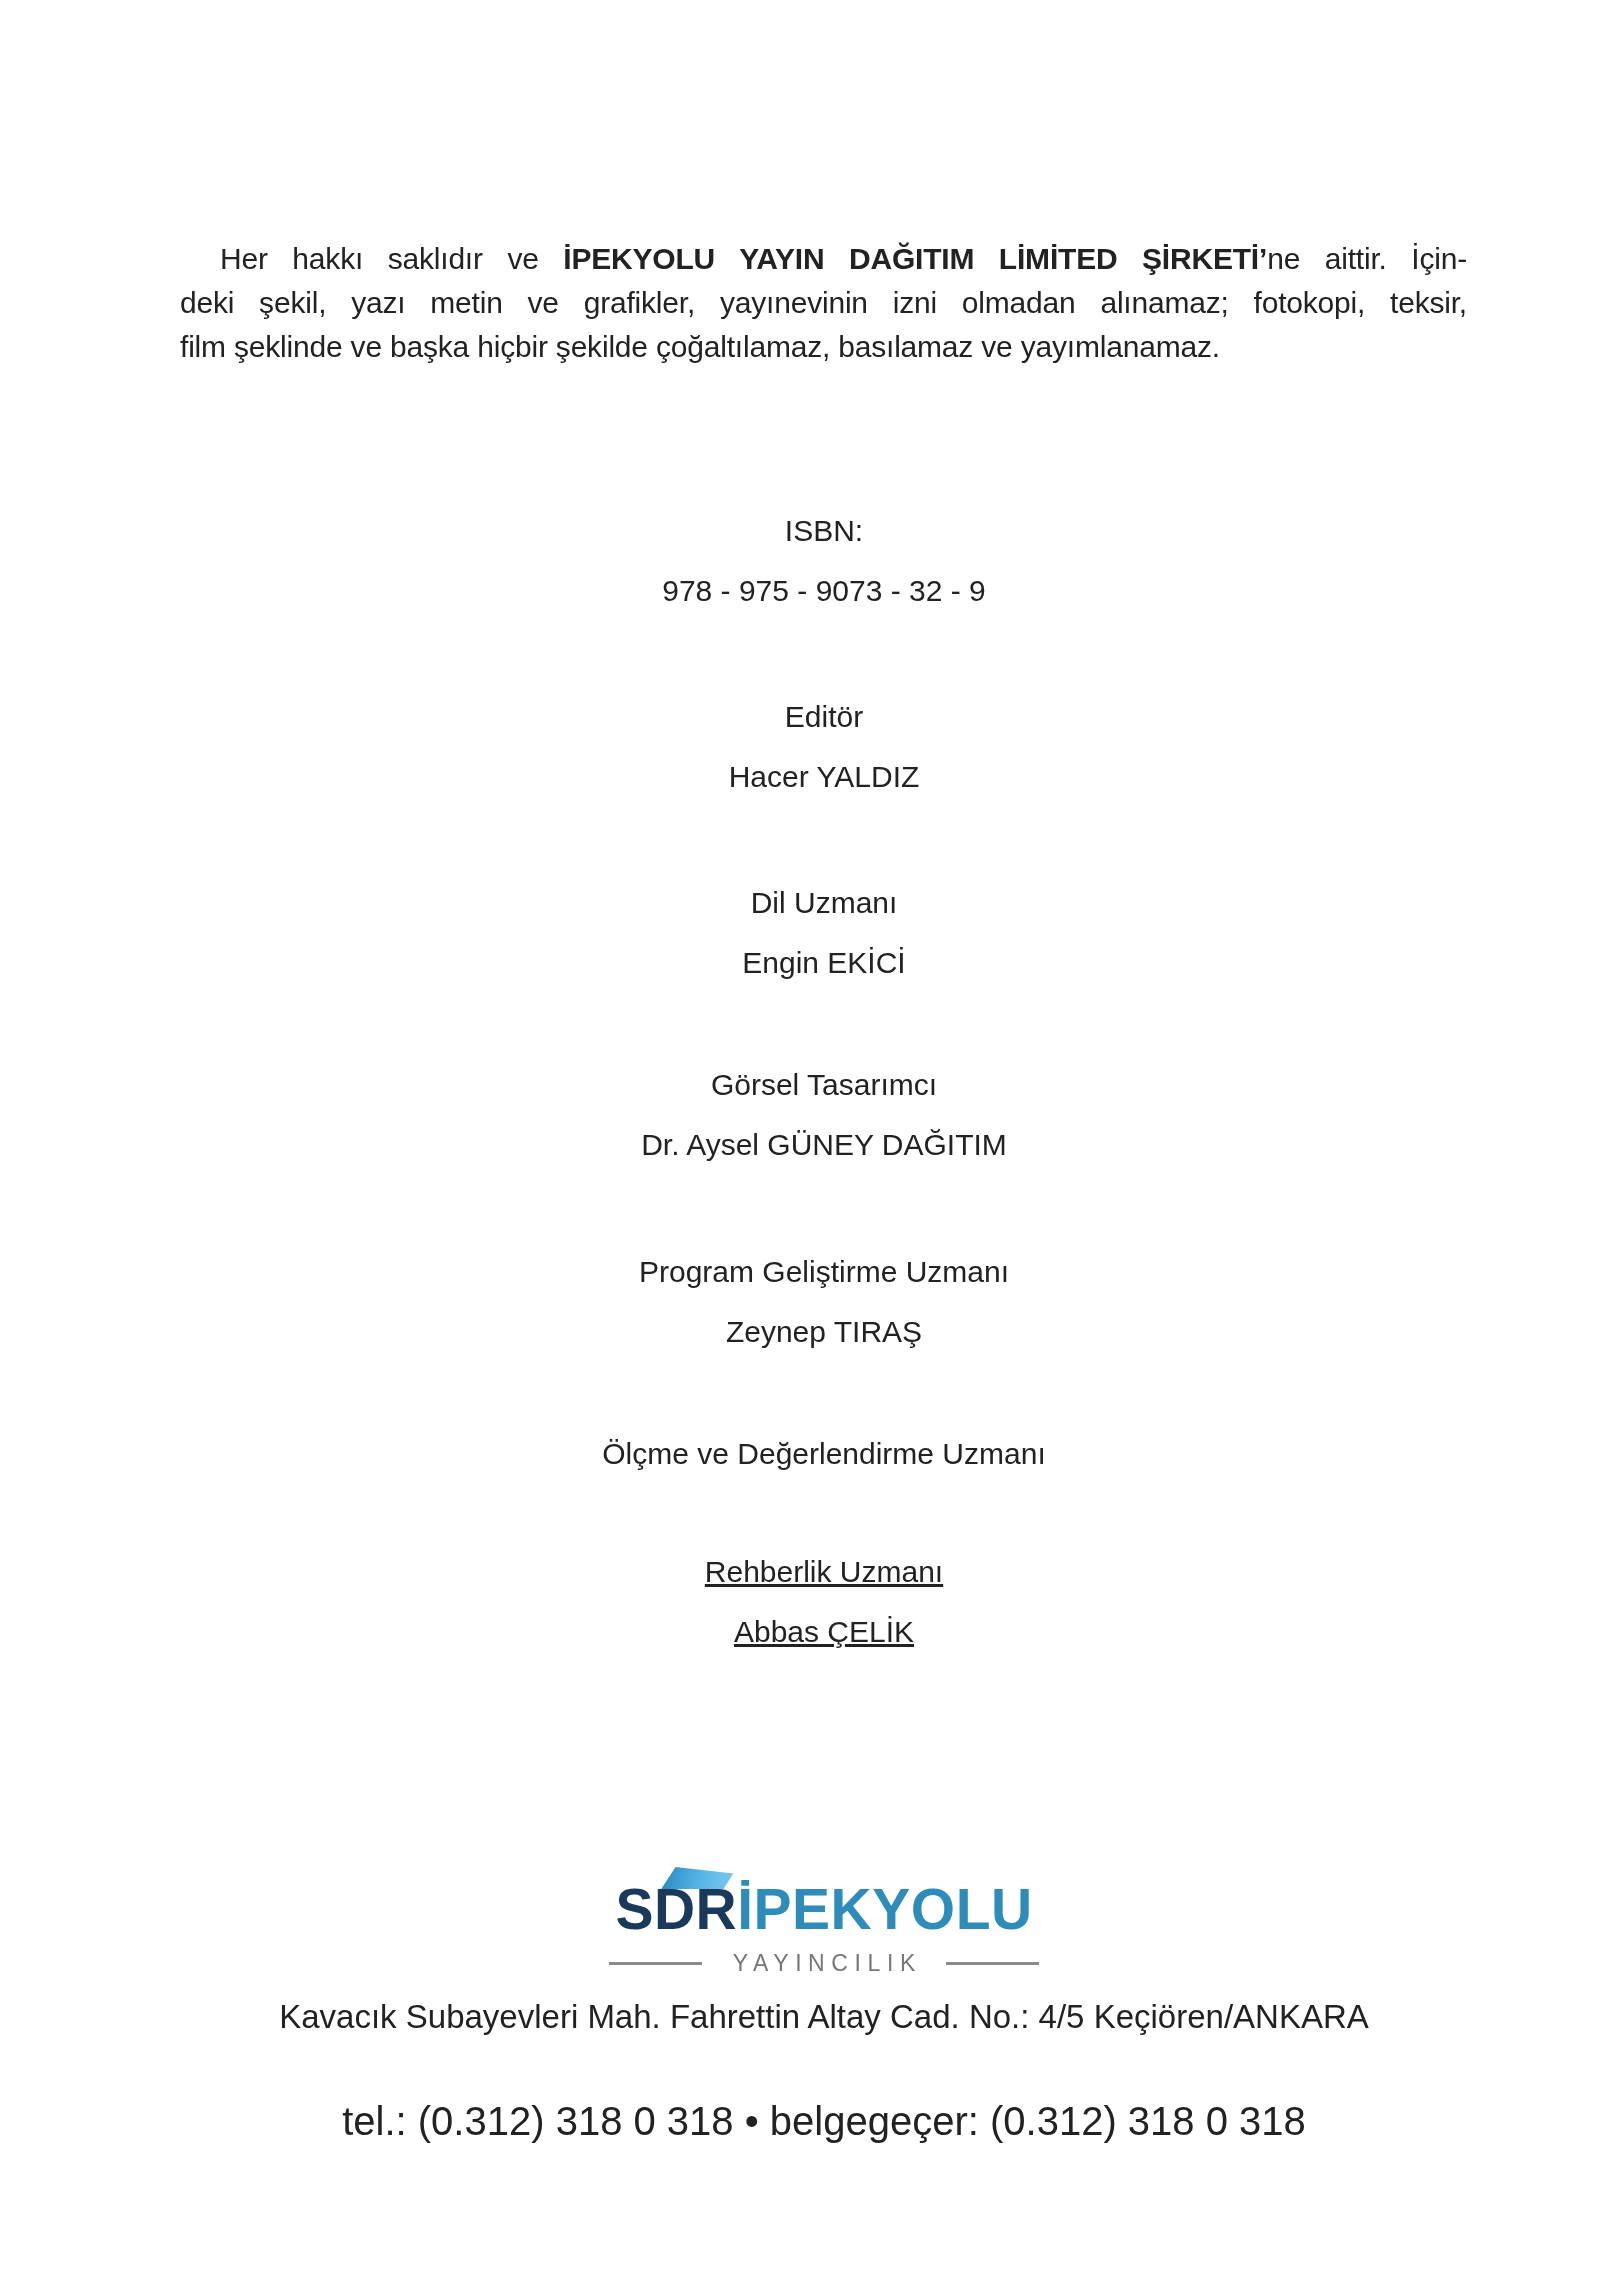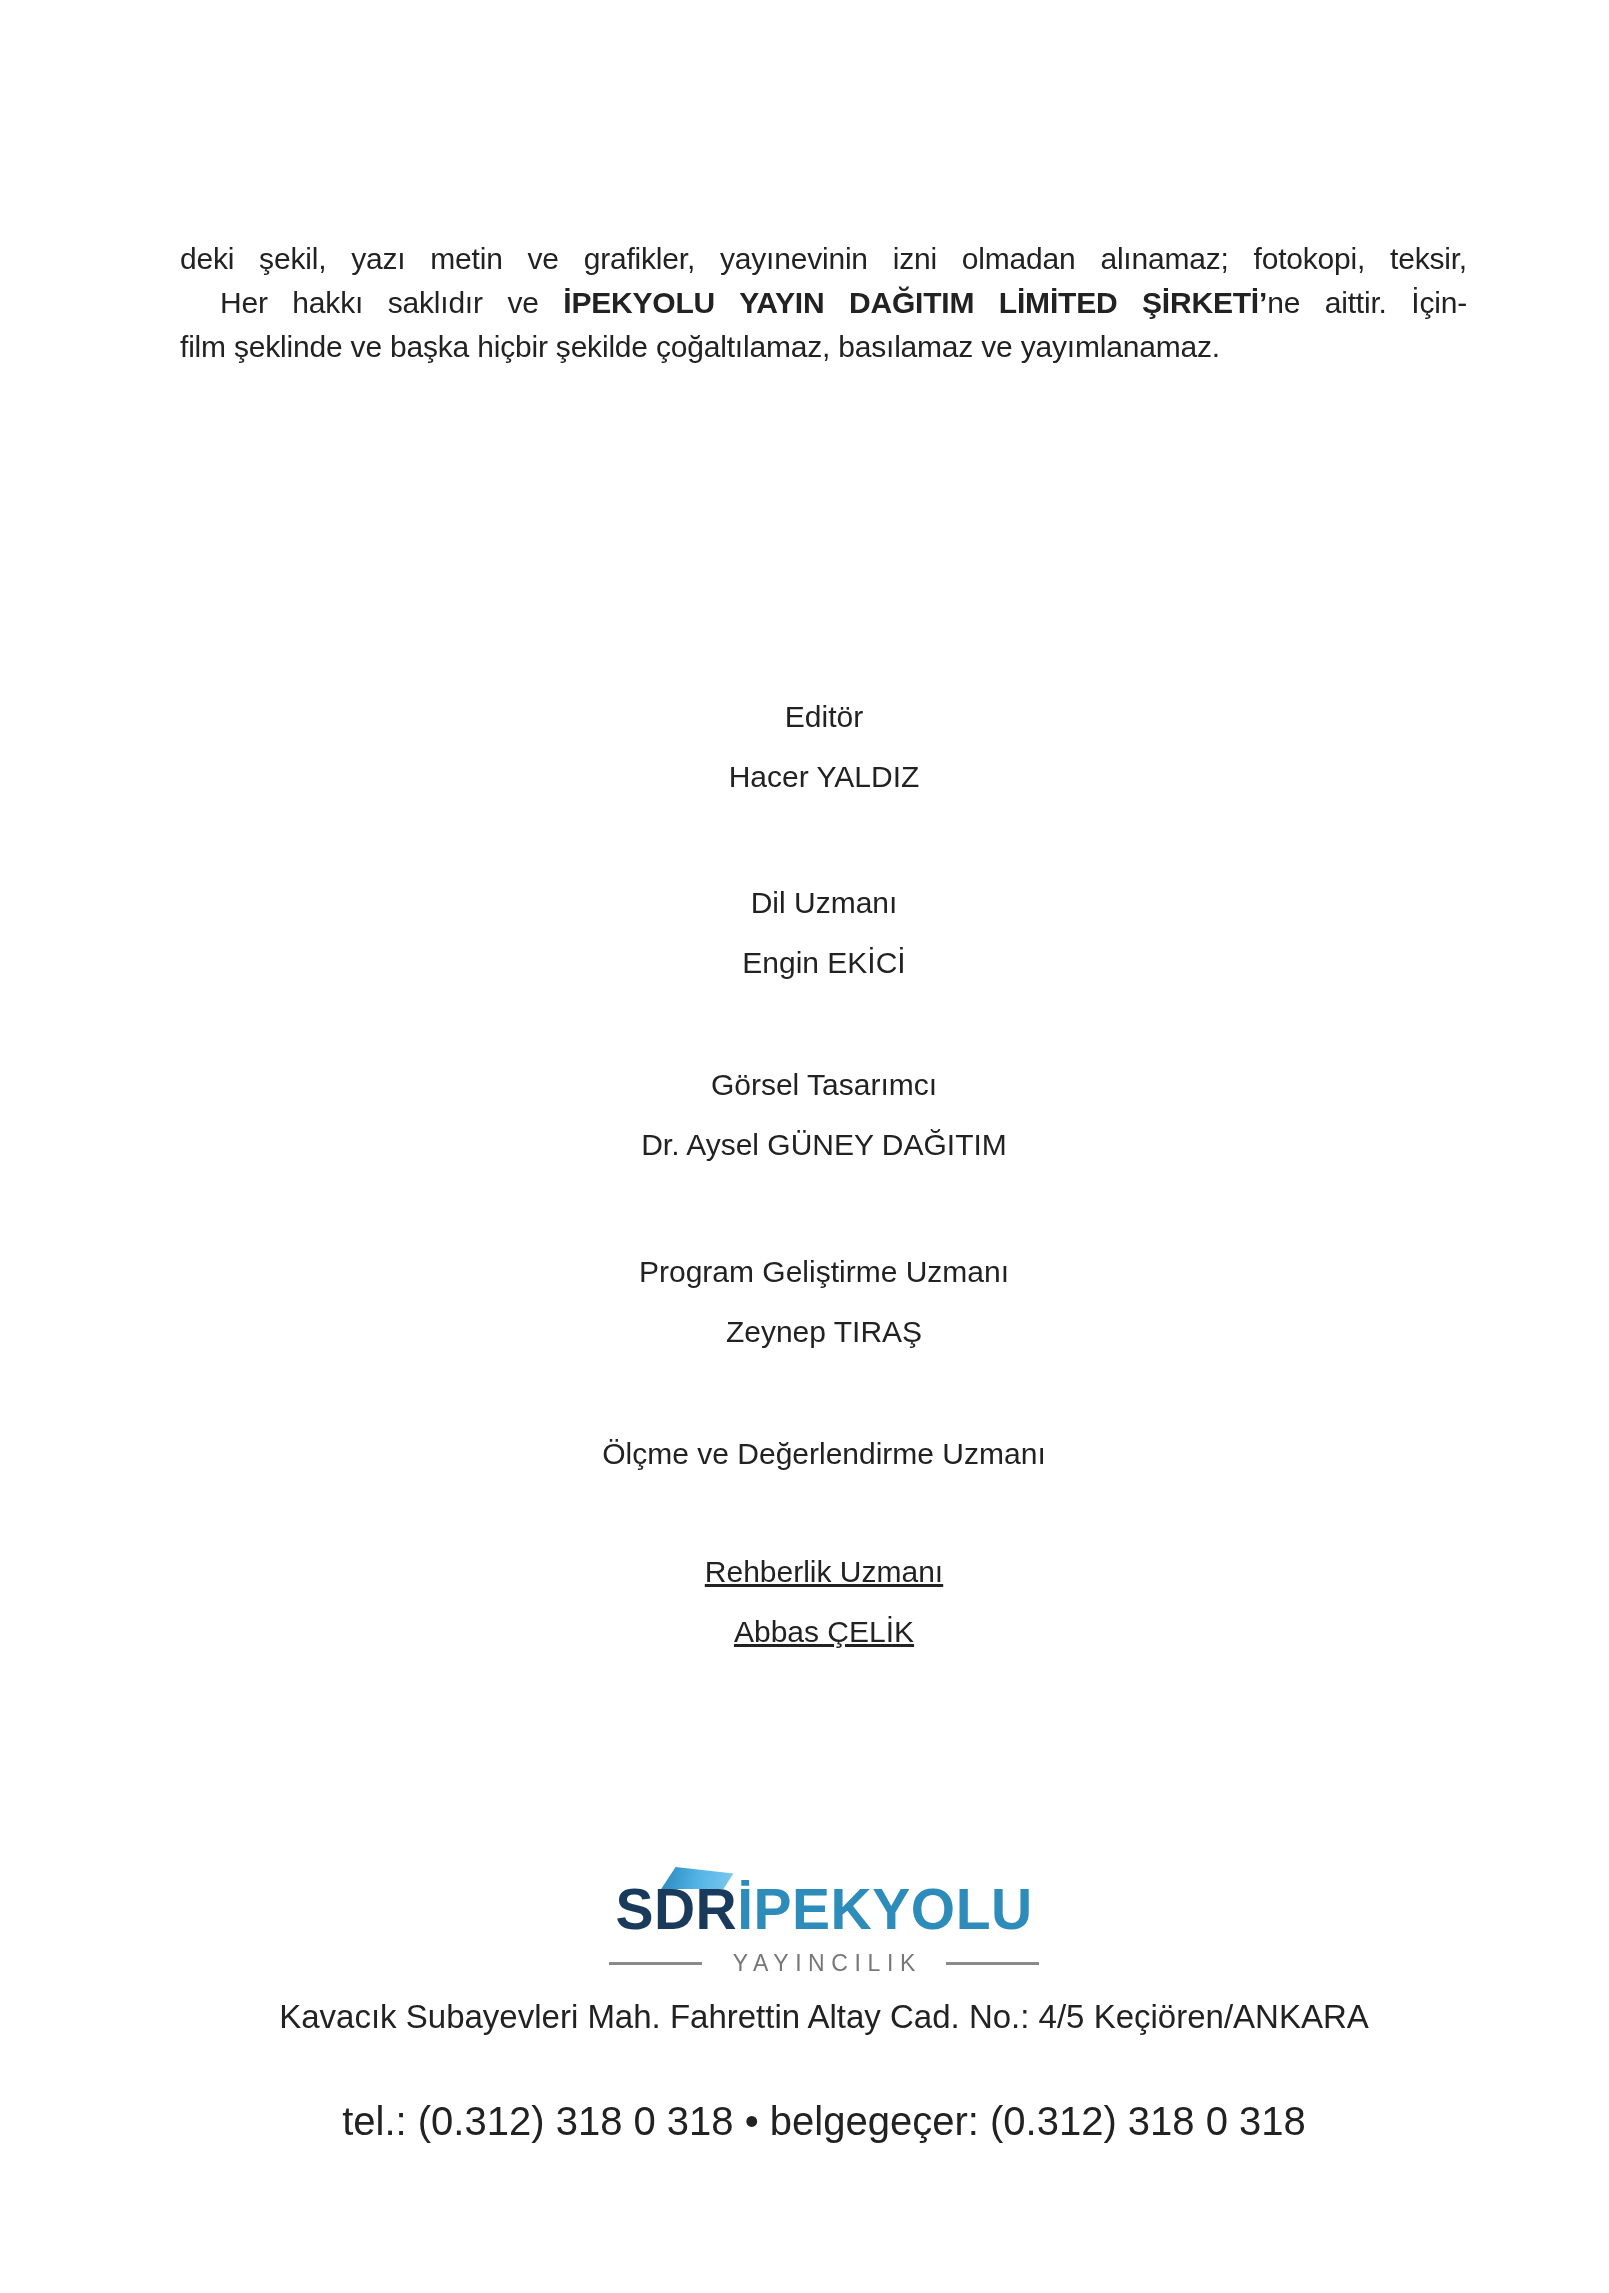--- a/index.html
+++ b/index.html
@@ -80,25 +80,29 @@
   
   .addr1{ position:absolute; top:1995px; font-size:33px; line-height:44px;text-align:center; }
   .addr2{ position:absolute; top:2060px; font-size:40px; line-height:44px;margin-top:39px; }
 </style>
 </head>
 <body>
 
 <div class="page">
 
   <div class="copyright">
+    <div class="just line1"><span>Her hakkı saklıdır ve </span><b>İPEKYOLU YAYIN DAĞITIM LİMİTED ŞİRKETİ’</b><span>ne aittir. İçin-</span></div>
     <div class="just line2">deki şekil, yazı metin ve grafikler, yayınevinin izni olmadan alınamaz; fotokopi, teksir,</div>
-    <div class="just line1"><span>Her hakkı saklıdır ve </span><b>İPEKYOLU YAYIN DAĞITIM LİMİTED ŞİRKETİ’</b><span>ne aittir. İçin-</span></div>
     <div class="line3">film şeklinde ve başka hiçbir şekilde çoğaltılamaz, basılamaz ve yayımlanamaz.</div>
   </div>
 
+  <div class="cblock" style="top:501px;">
+    <div>ISBN:</div>
+    <div>978 - 975 - 9073 - 32 - 9</div>
+  </div>
 
   <div class="cblock" style="top:687px;">
     <div>Editör</div>
     <div>Hacer YALDIZ</div>
   </div>
 
   <div class="cblock" style="top:873px;">
     <div>Dil Uzmanı</div>
     <div>Engin EKİCİ</div>
   </div>

